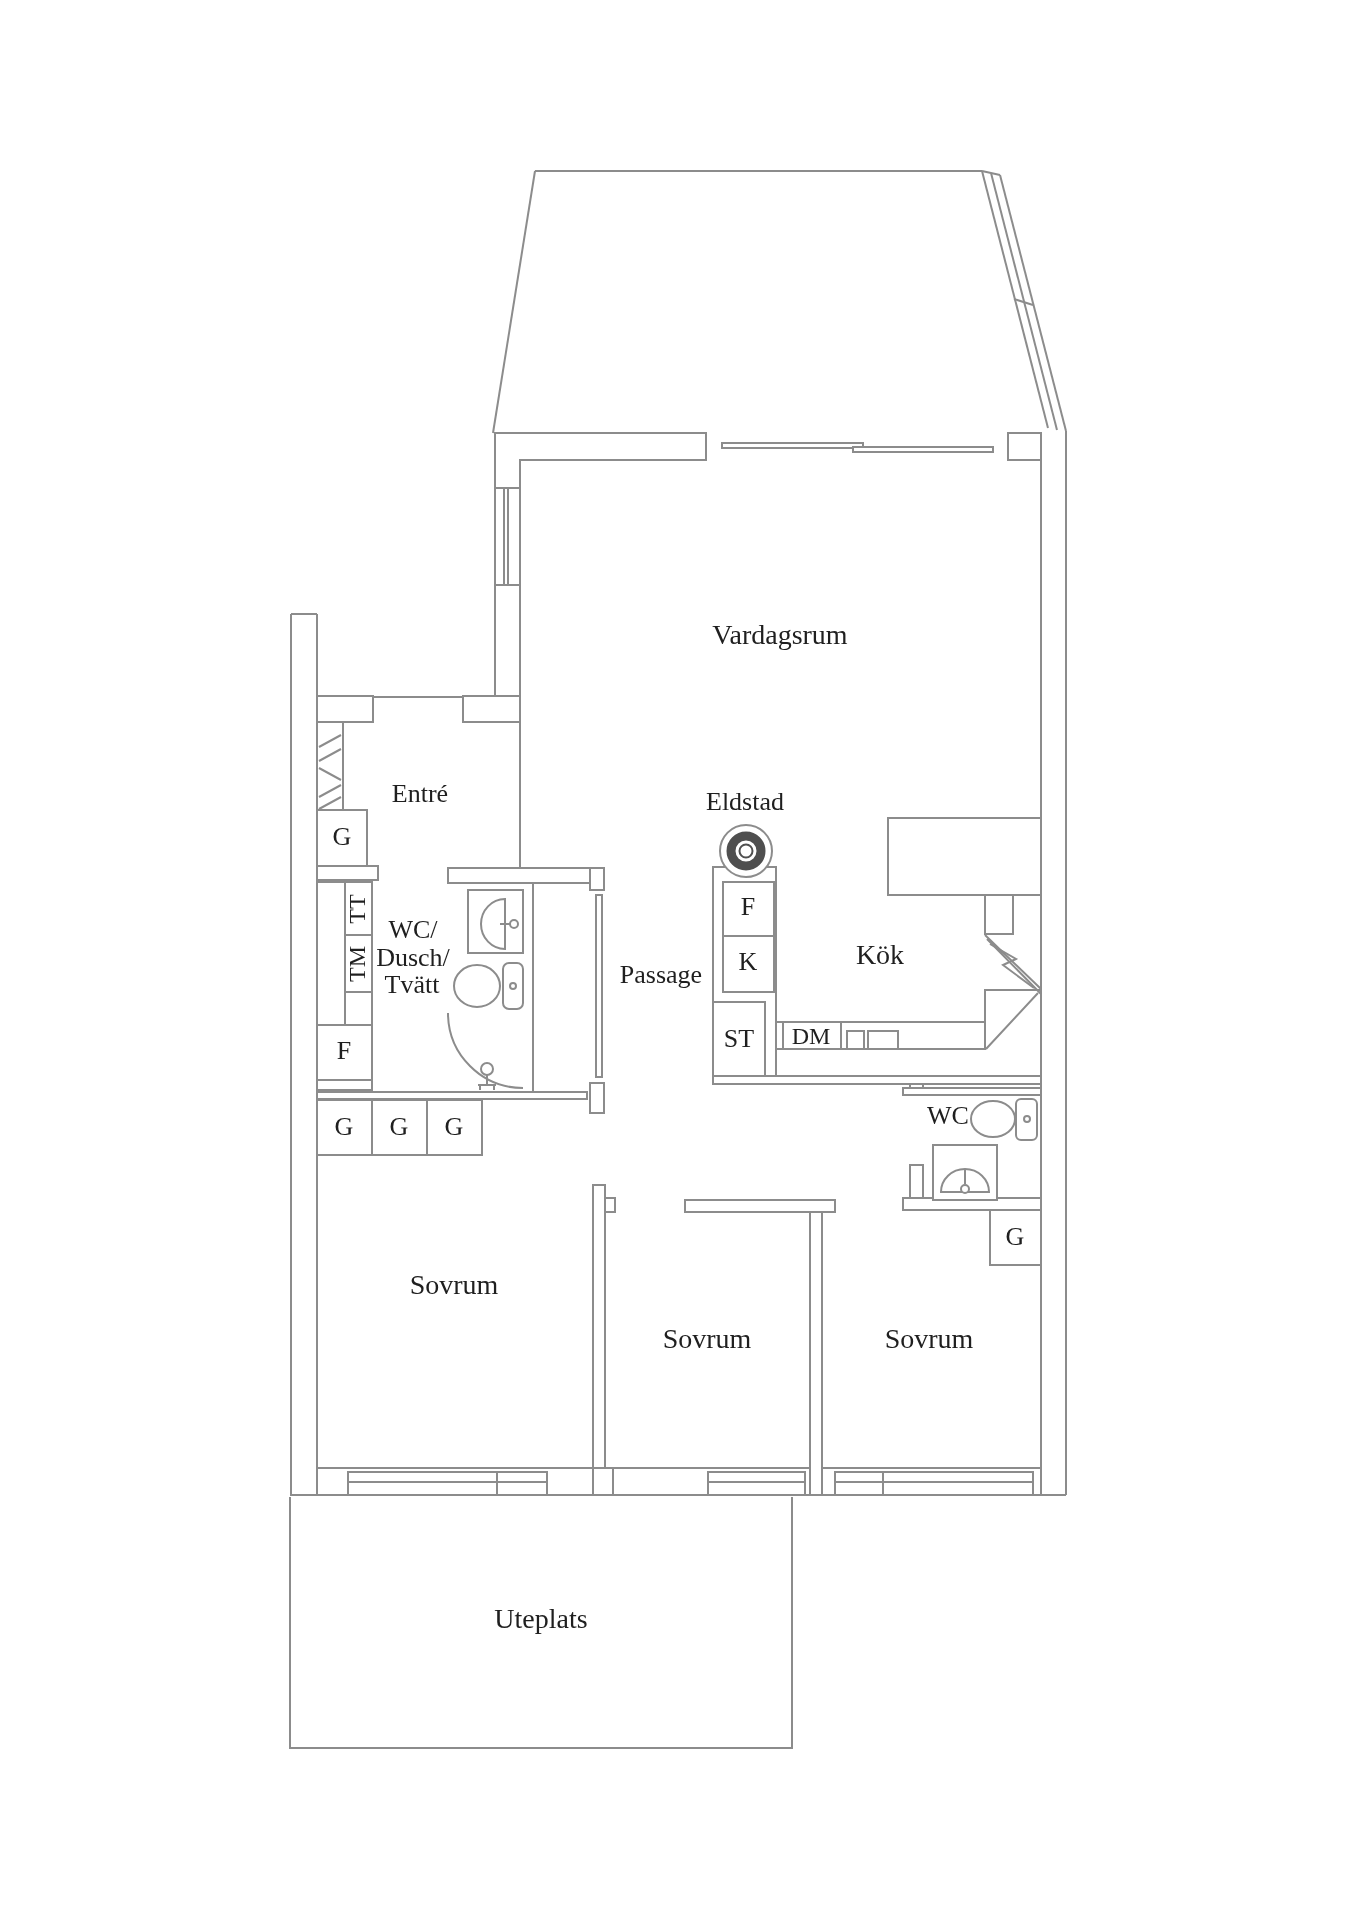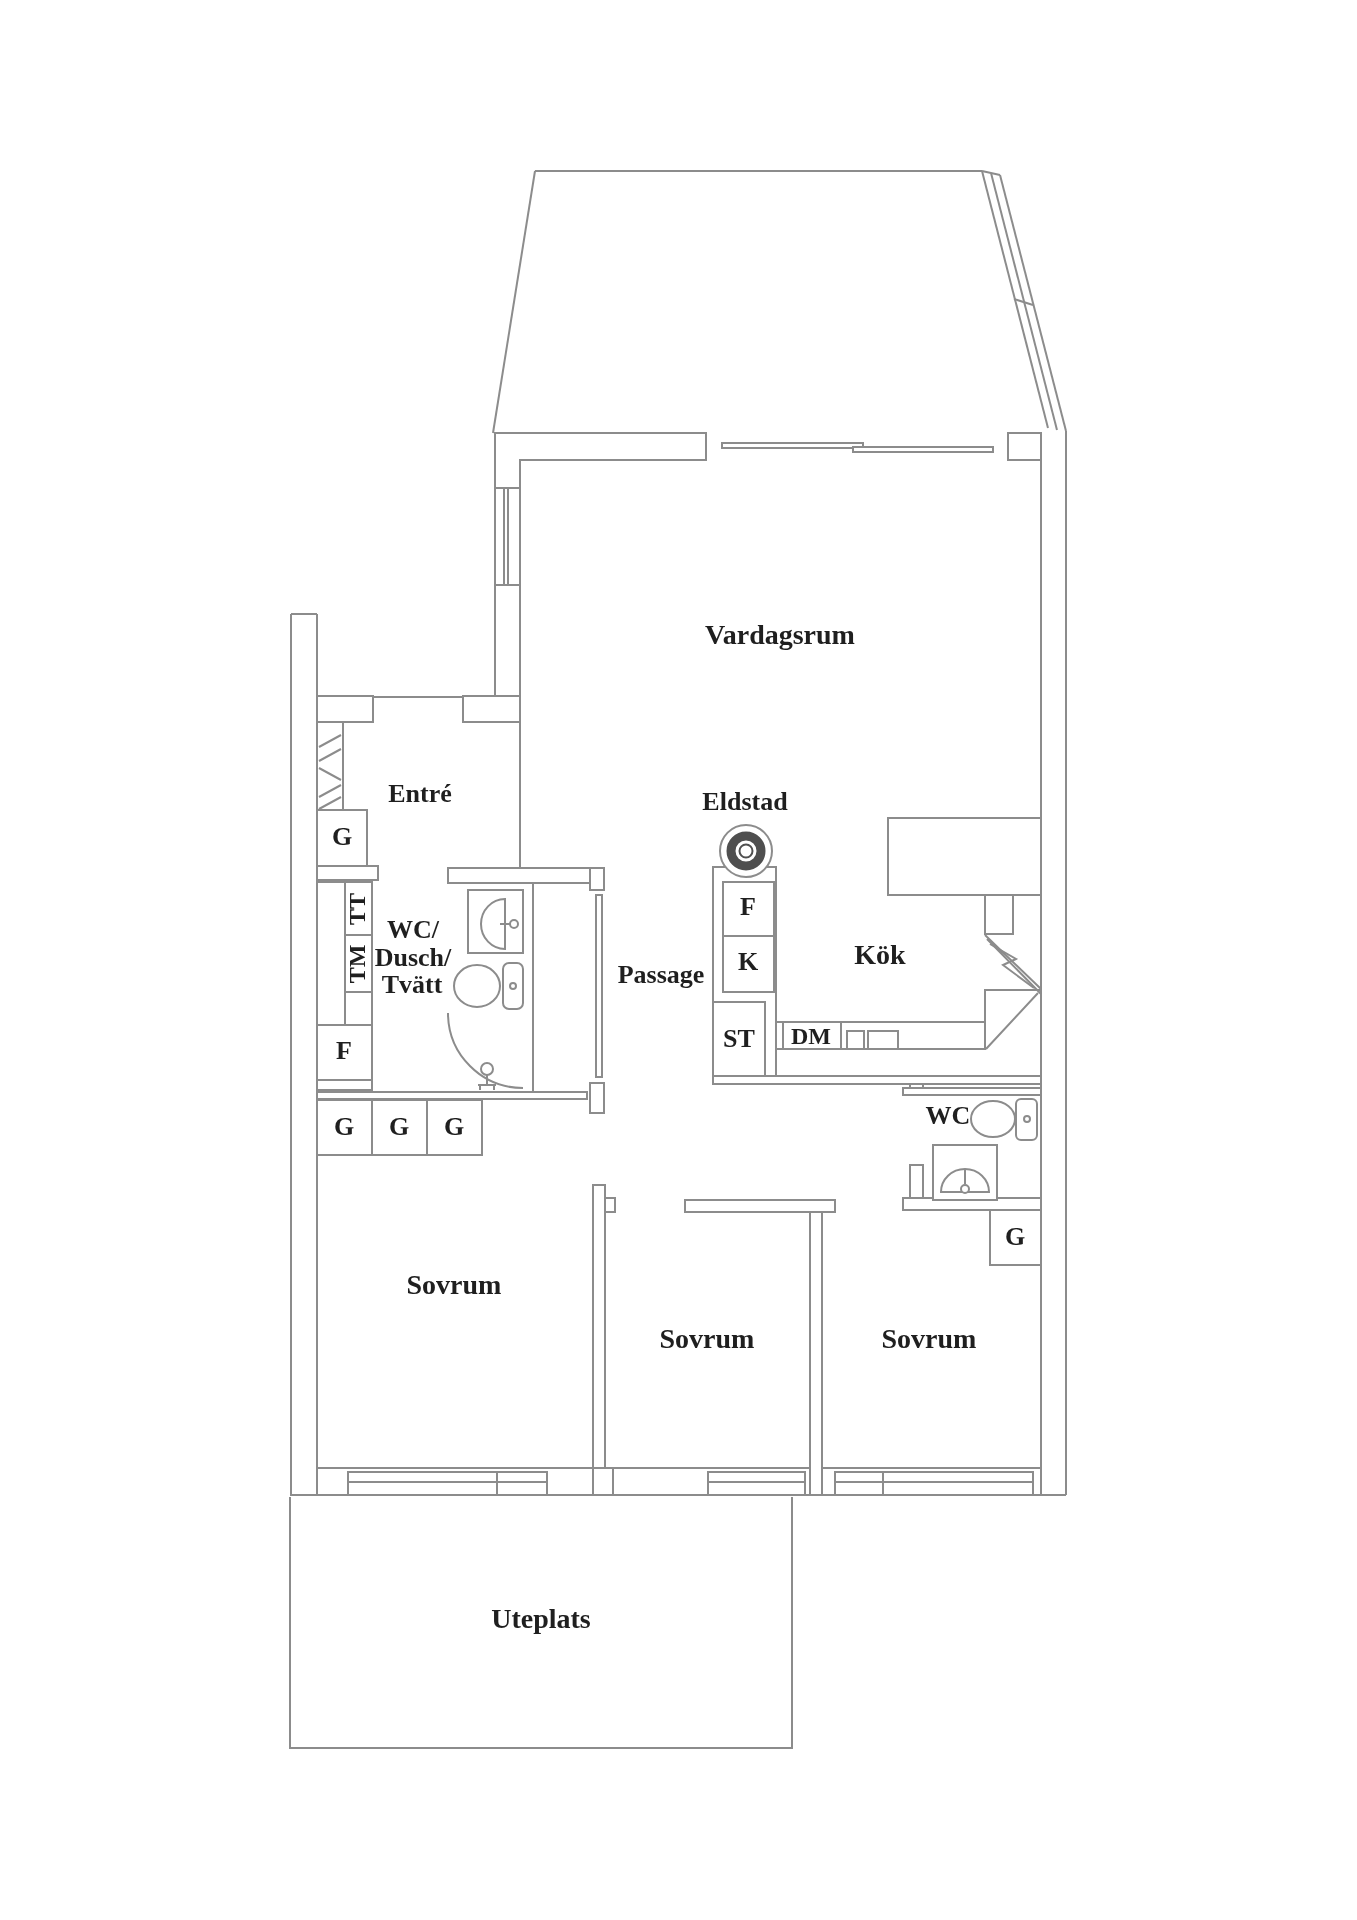--- a/index.html
+++ b/index.html
@@ -1,16 +1,16 @@
 <!DOCTYPE html>
 <html><head>
 <meta charset="utf-8">
 <style>
   html,body{margin:0;padding:0;background:#ffffff;}
-  .page{width:1357px;height:1920px;background:#ffffff;position:relative;overflow:hidden;font-weight:bold;}
+  .page{width:1357px;height:1920px;background:#ffffff;position:relative;overflow:hidden;}
   svg{display:block;}
   .room-label{font-family:"Liberation Serif","DejaVu Serif",serif;font-size:28px;fill:#1f1f1f;}
   .small-label{font-family:"Liberation Serif","DejaVu Serif",serif;font-size:26px;fill:#1f1f1f;}
   .tiny-label{font-family:"Liberation Serif","DejaVu Serif",serif;font-size:24px;fill:#1f1f1f;}
   text{text-anchor:middle;dominant-baseline:middle;}
   .w{stroke:#8c8c8c;stroke-width:2;fill:none;}
   .wf{stroke:#8c8c8c;stroke-width:2;fill:#ffffff;}
   .fx{stroke:#8c8c8c;stroke-width:2;fill:#ffffff;}
 </style>
 </head>

